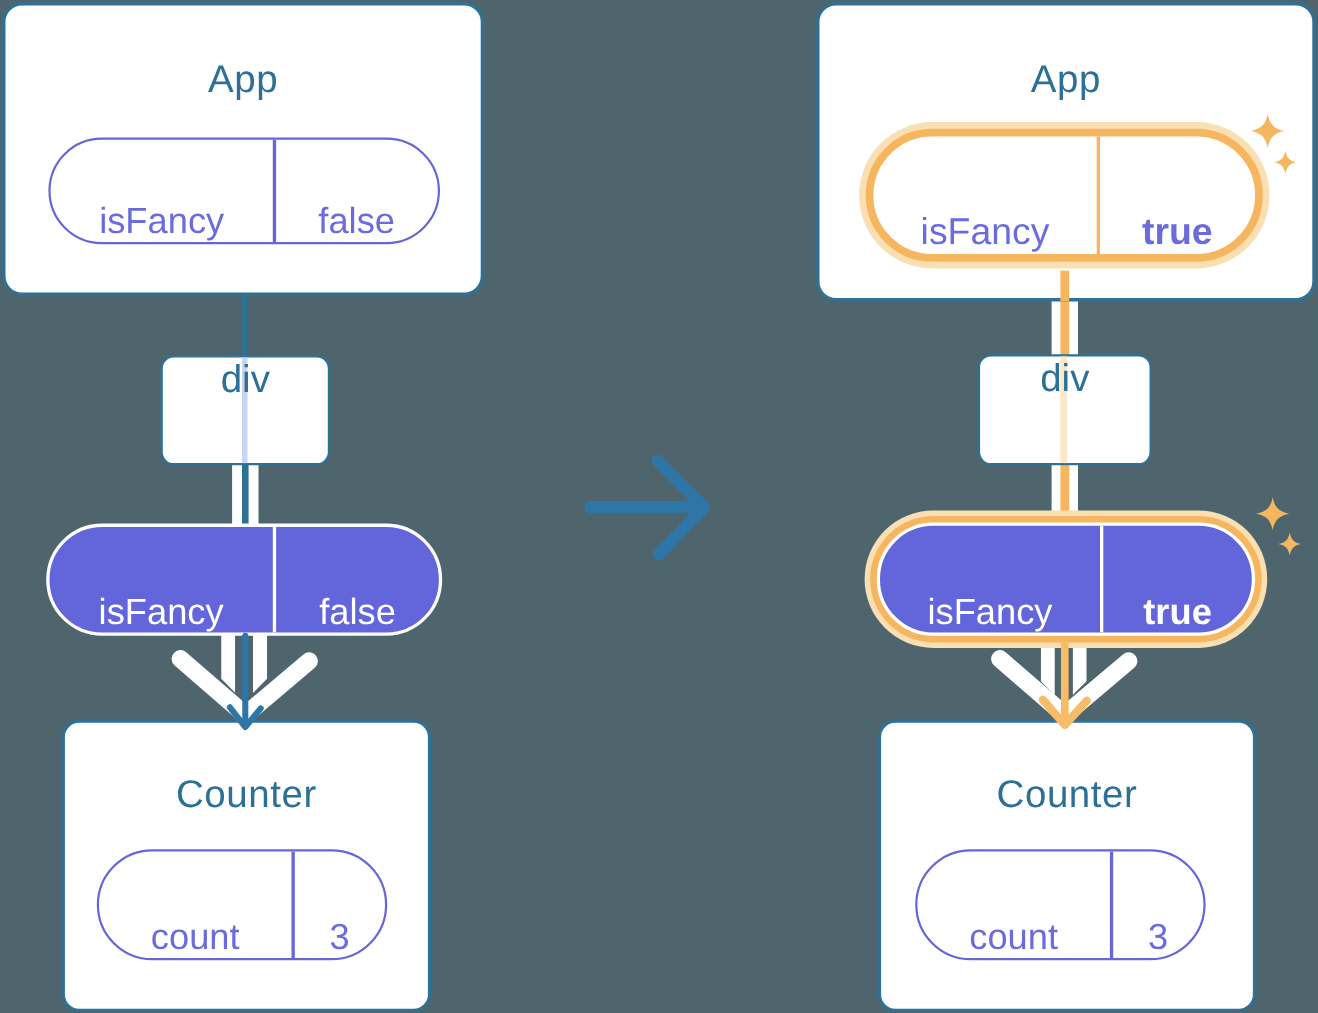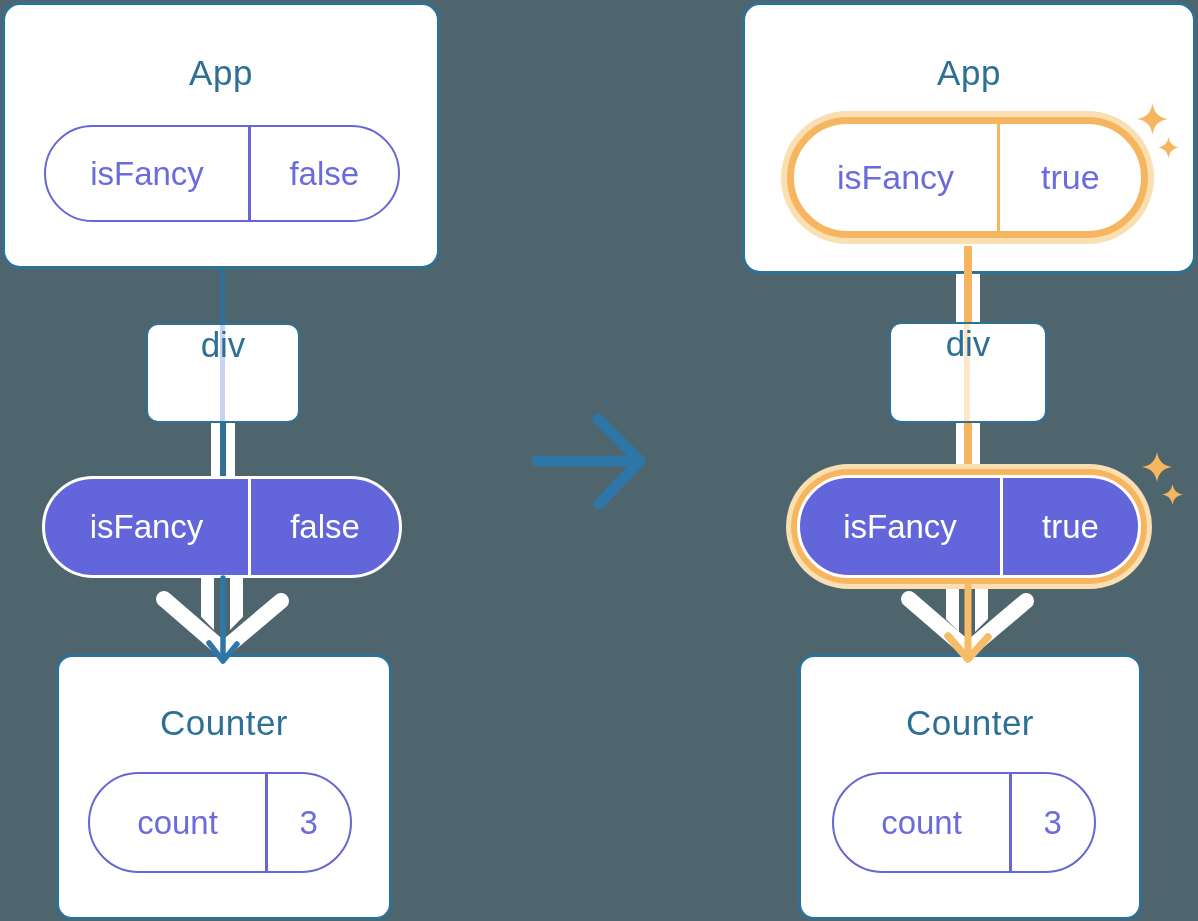--- a/index.html
+++ b/index.html
@@ -28,24 +28,24 @@
   .counter-card-right{left:798px;top:654px;width:344px;height:266px;border-radius:16px;}
   .card-title{position:absolute;left:0;right:0;top:48px;text-align:center;color:var(--title);
               font-size:35px;letter-spacing:.5px;}
   .counter-title{top:46px;}
   .div-label{position:relative;z-index:2;color:var(--title);font-size:35px;}
   .inner-line{position:absolute;top:0;bottom:0;z-index:1;}
   .inner-line-left{left:72px;width:5px;background:var(--lavender);}
   .inner-line-right{left:73px;width:6px;background:var(--peach);}
 
   .pill{position:absolute;display:flex;box-sizing:border-box;border-radius:999px;overflow:hidden;
-        background:#fff;z-index:4;}
+        background:#fff;z-index:4;align-items:flex-end;}
   .pill .seg{display:flex;align-items:center;justify-content:center;font-size:33px;}
   .pill .pill-divider{align-self:stretch;width:2.5px;}
-  .pill .val-bold{font-weight:normal;}
+  .pill .val-bold{font-weight:bold;}
 
   .app-pill-left{left:44px;top:125px;width:356px;height:97px;border:2.5px solid var(--purple);color:var(--purple-text);}
   .app-pill-left .seg-key{width:202px;}
   .app-pill-left .pill-divider{background:var(--purple);}
   .app-pill-left .seg-val{flex:1;}
 
   .app-pill-right{left:787px;top:117px;width:361px;height:121px;border:7px solid var(--orange);
                   box-shadow:0 0 0 6px var(--glow);color:var(--purple-text);font-size:34px;}
   .app-pill-right .seg{font-size:34px;}
   .app-pill-right .seg-key{width:203px;}

